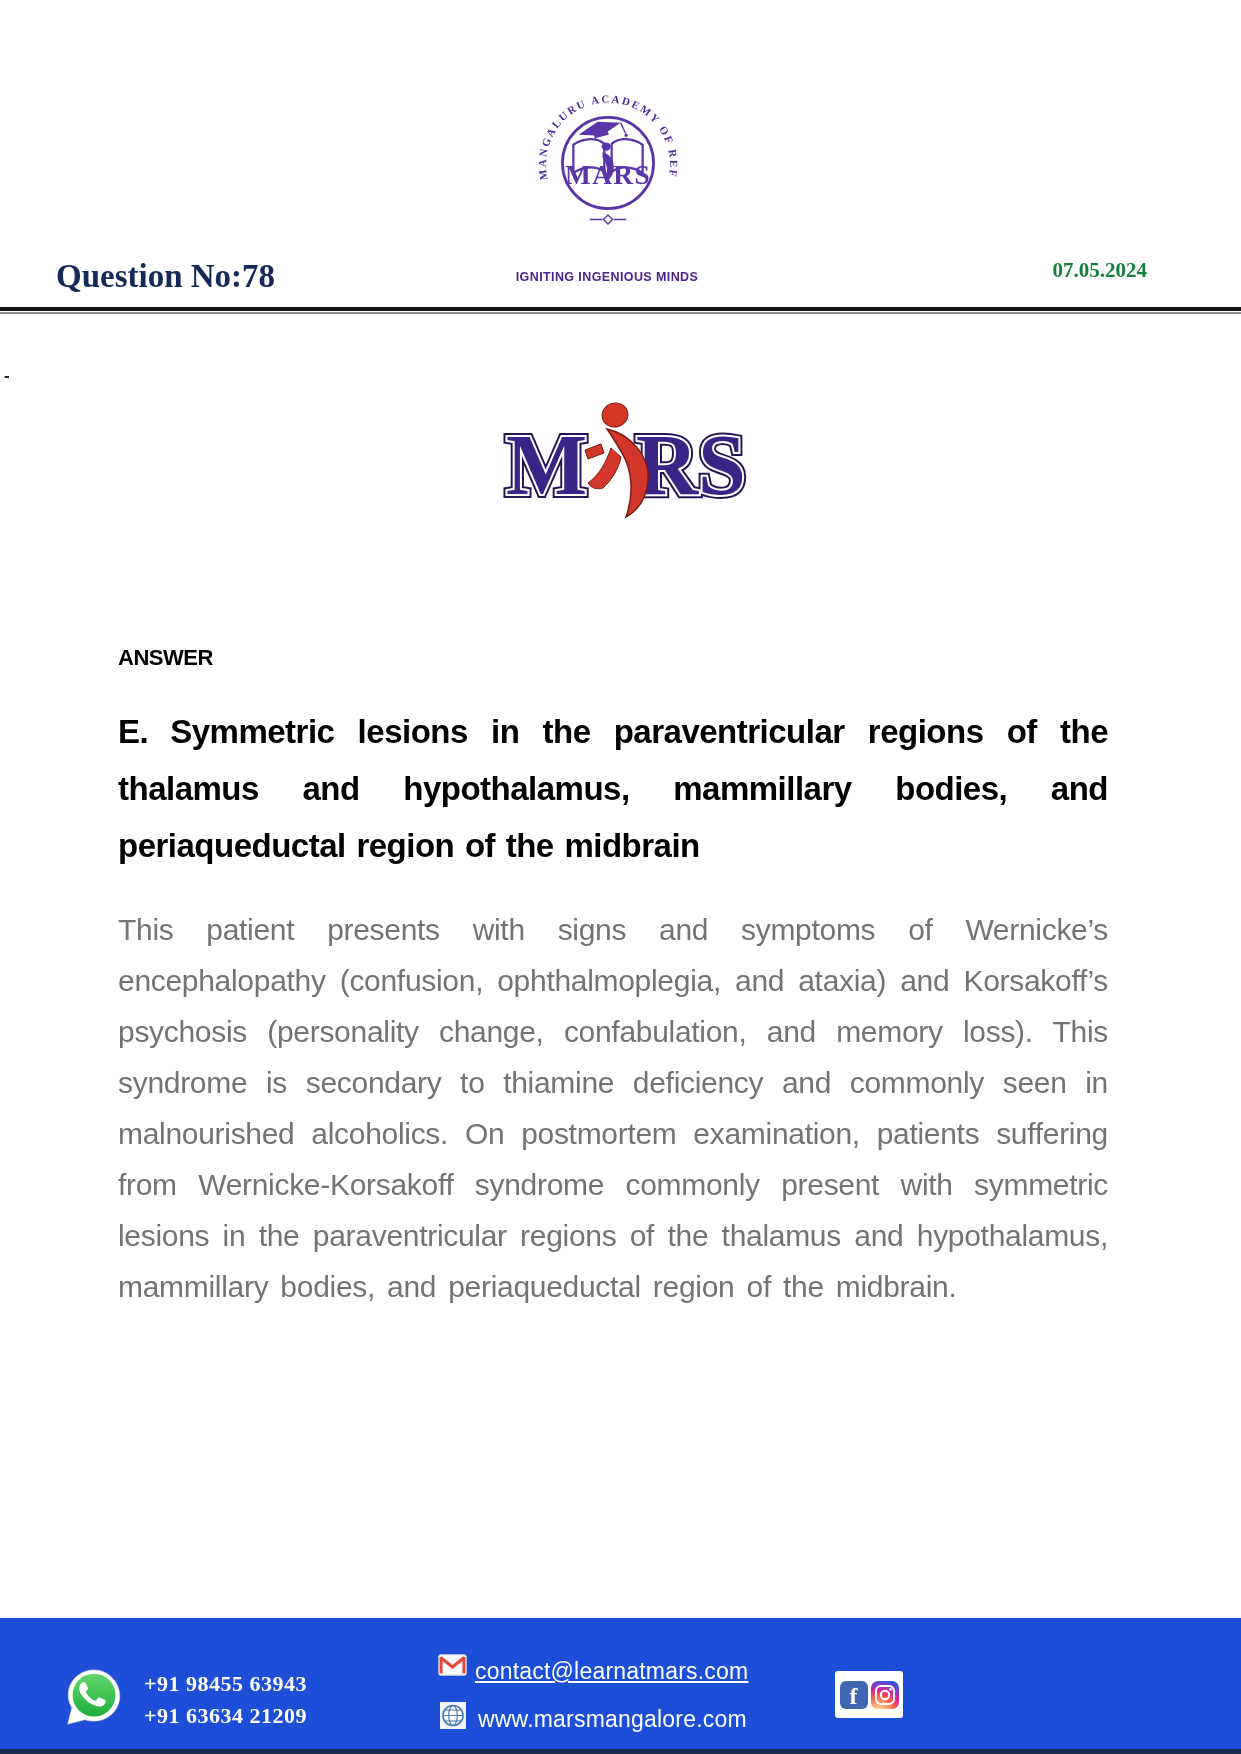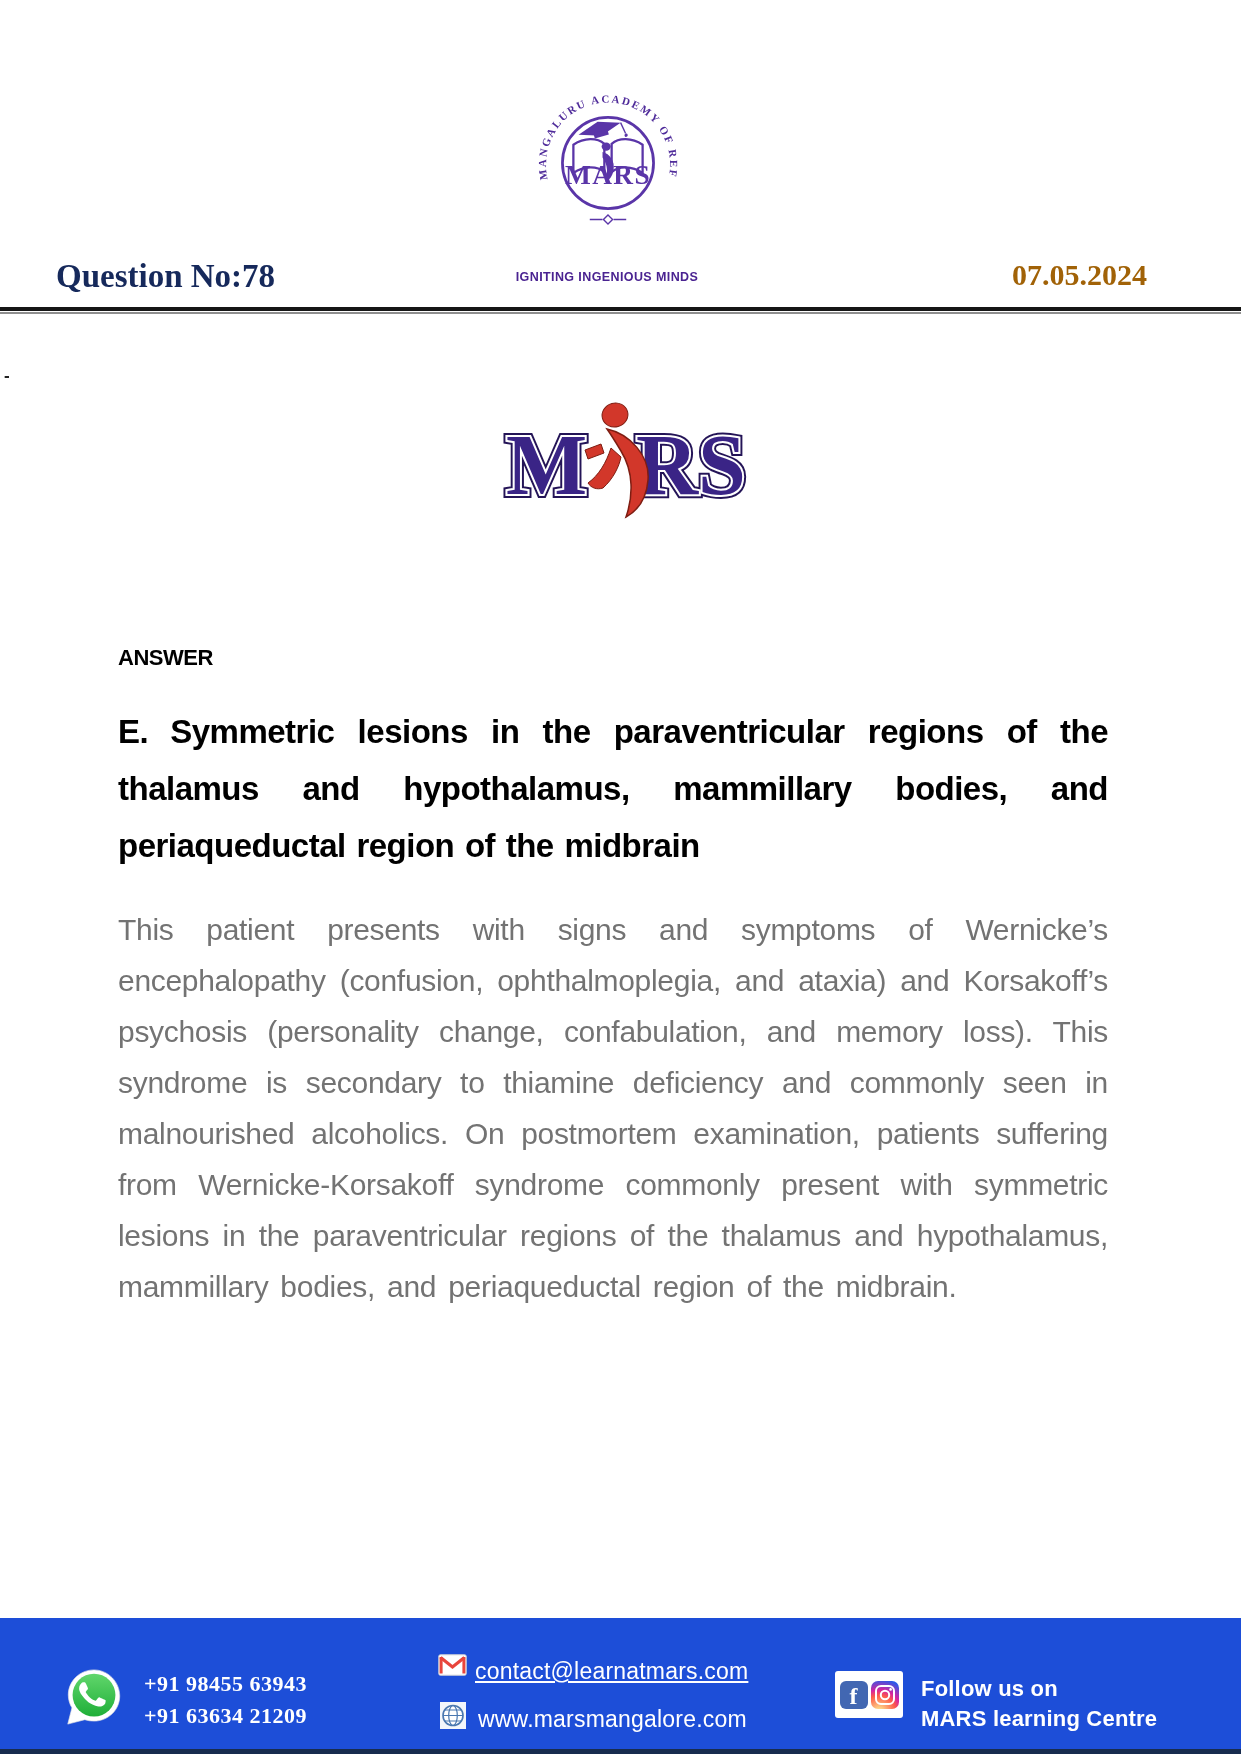--- a/index.html
+++ b/index.html
@@ -24,22 +24,22 @@
   }
 
   
   .header-question {
     position: absolute; left: 56px; top: 258px;
     font-family: "Liberation Serif", serif; font-weight: bold; font-size: 33px;
     color: #16295b;
   }
   .header-date {
     position: absolute; right: 94px; top: 258px;
-    font-family: "Liberation Serif", serif; font-weight: bold; font-size: 30px;
-    color: #a16207;
+    font-family: "Liberation Serif", serif; font-weight: bold; font-size: 21px;
+    color: #15803d;
   }
   .header-rule { position: absolute; left: 0; top: 307px; width: 1241px; }
   .rule-thick { height: 4px; background: #161616; }
   .rule-thin  { height: 2px; background: #8f8f8f; margin-top: 1px; }
 
   .stray-mark { position: absolute; left: 4px; top: 366px; font-size: 17px; font-weight: bold; color: #222; }
 
   
   .mars-logo { position: absolute; left: 502px; top: 398px; width: 248px; height: 122px; }
   .logo-text { font-family: "Liberation Serif", serif; font-weight: bold; font-size: 86px; }
@@ -218,21 +218,17 @@
       </div>
       <div class="ig-icon">
         <svg viewBox="0 0 28 28" width="28" height="28">
           <rect x="5" y="5" width="18" height="18" rx="5" fill="none" stroke="#ffffff" stroke-width="2"></rect>
           <circle cx="14" cy="14" r="4.2" fill="none" stroke="#ffffff" stroke-width="2"></circle>
           <circle cx="19.6" cy="8.4" r="1.3" fill="#ffffff"></circle>
         </svg>
       </div>
     </div>
 
-    <div class="follow">
-      <div>Follow us on</div>
-      <div>MARS learning Centre</div>
-    </div>
 
     <div class="footer-bottom-strip"></div>
   </div>
 
 </div>
 
 </body></html>

